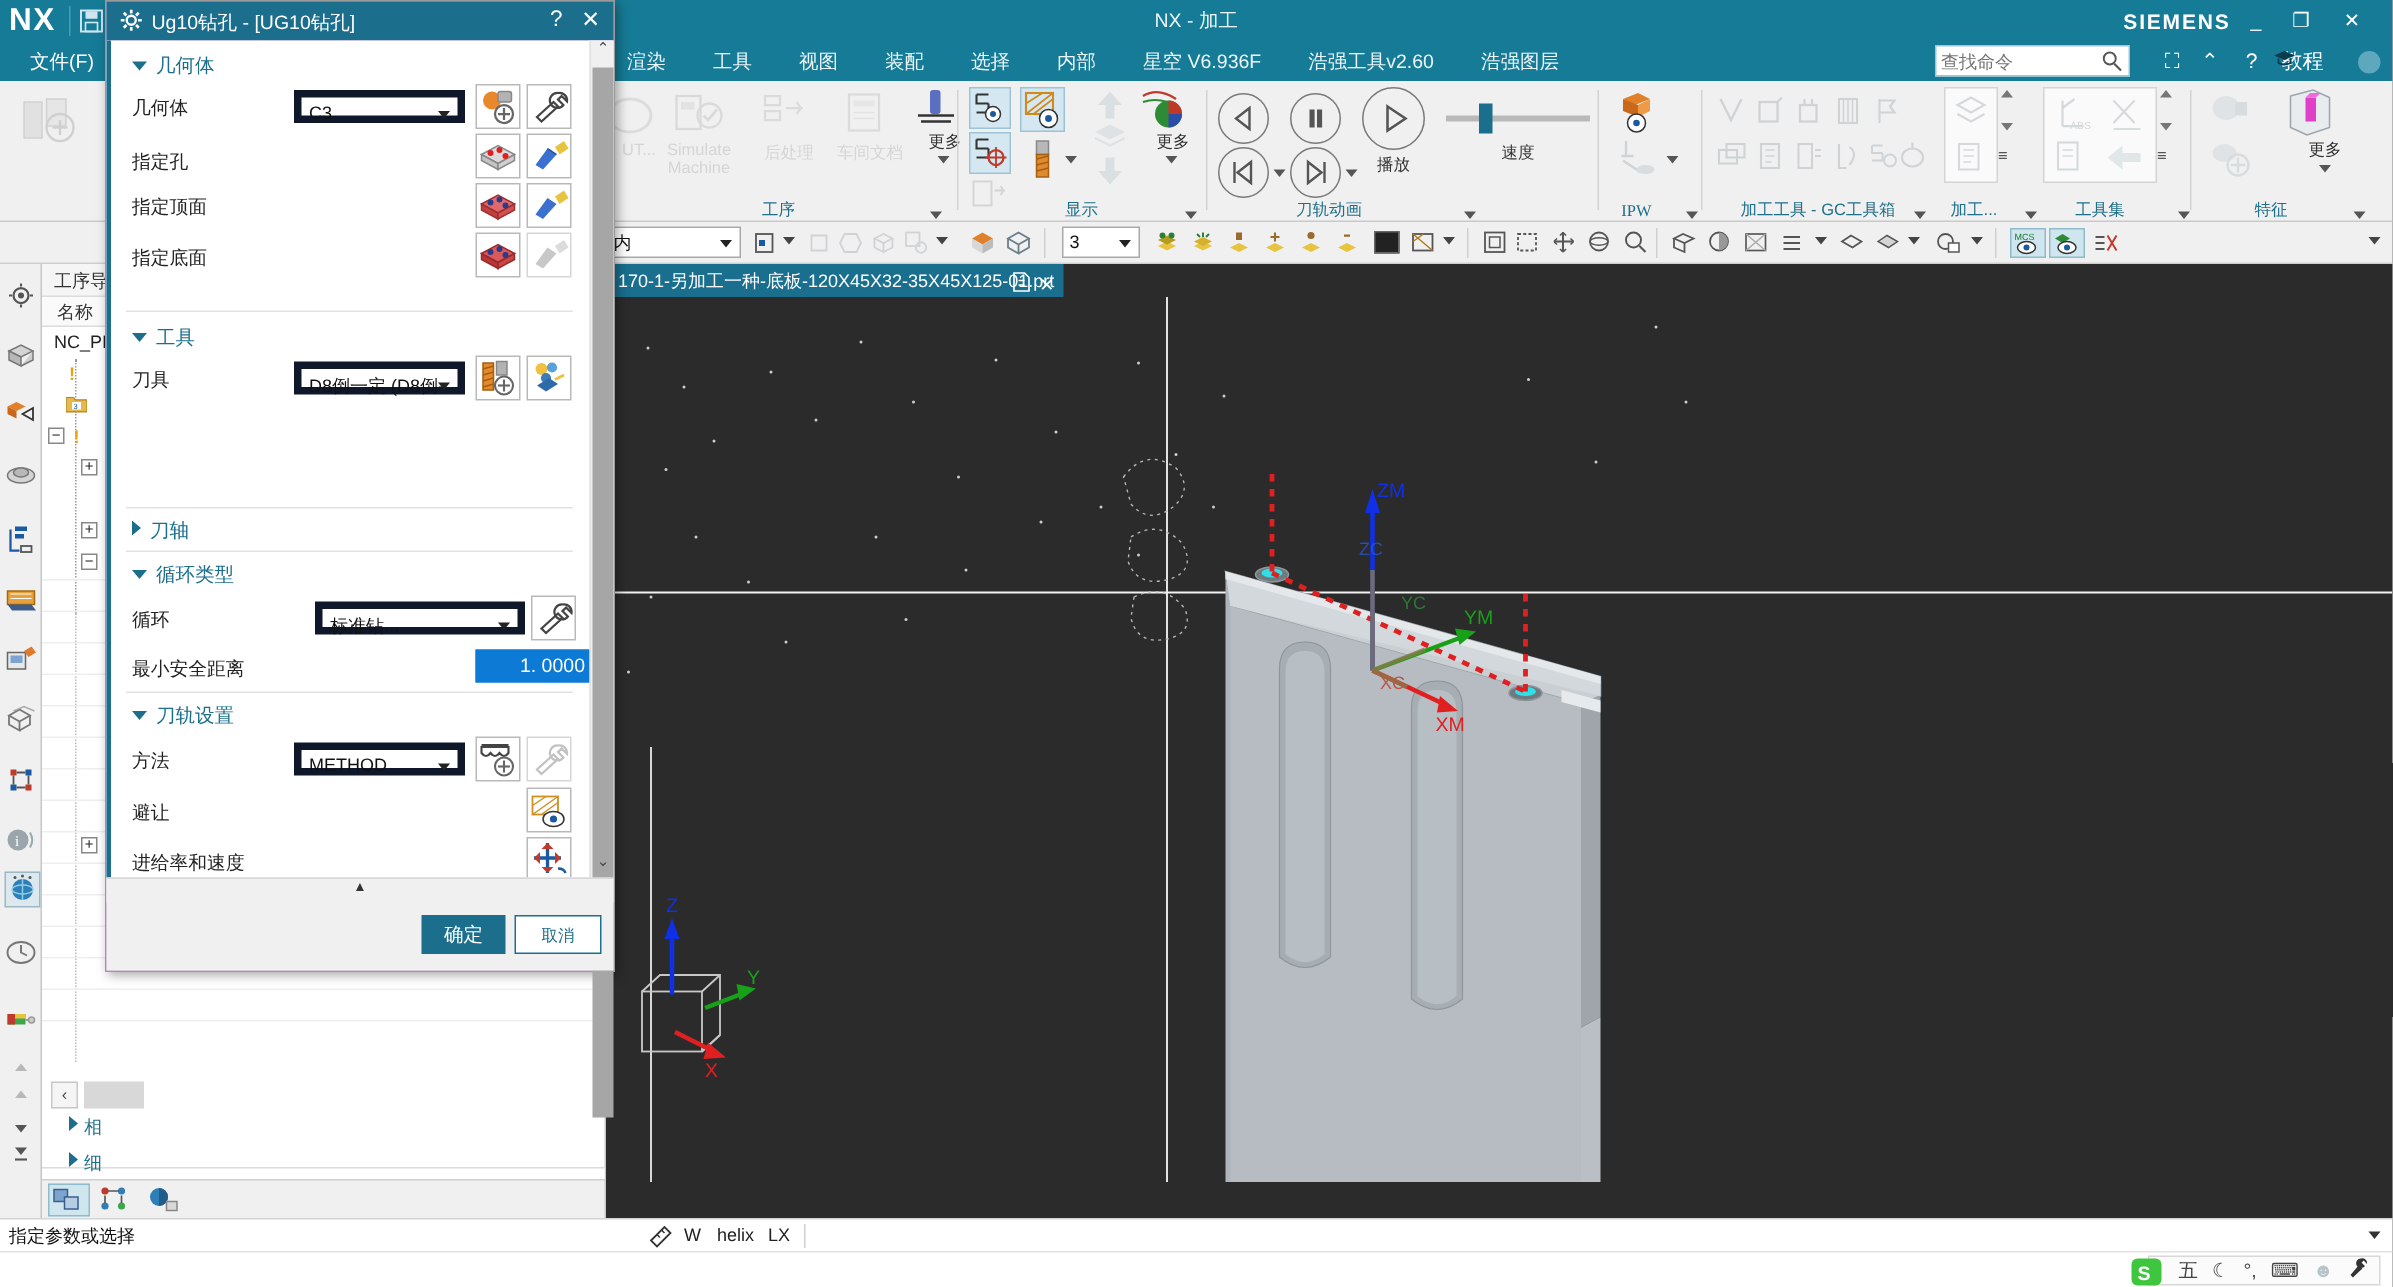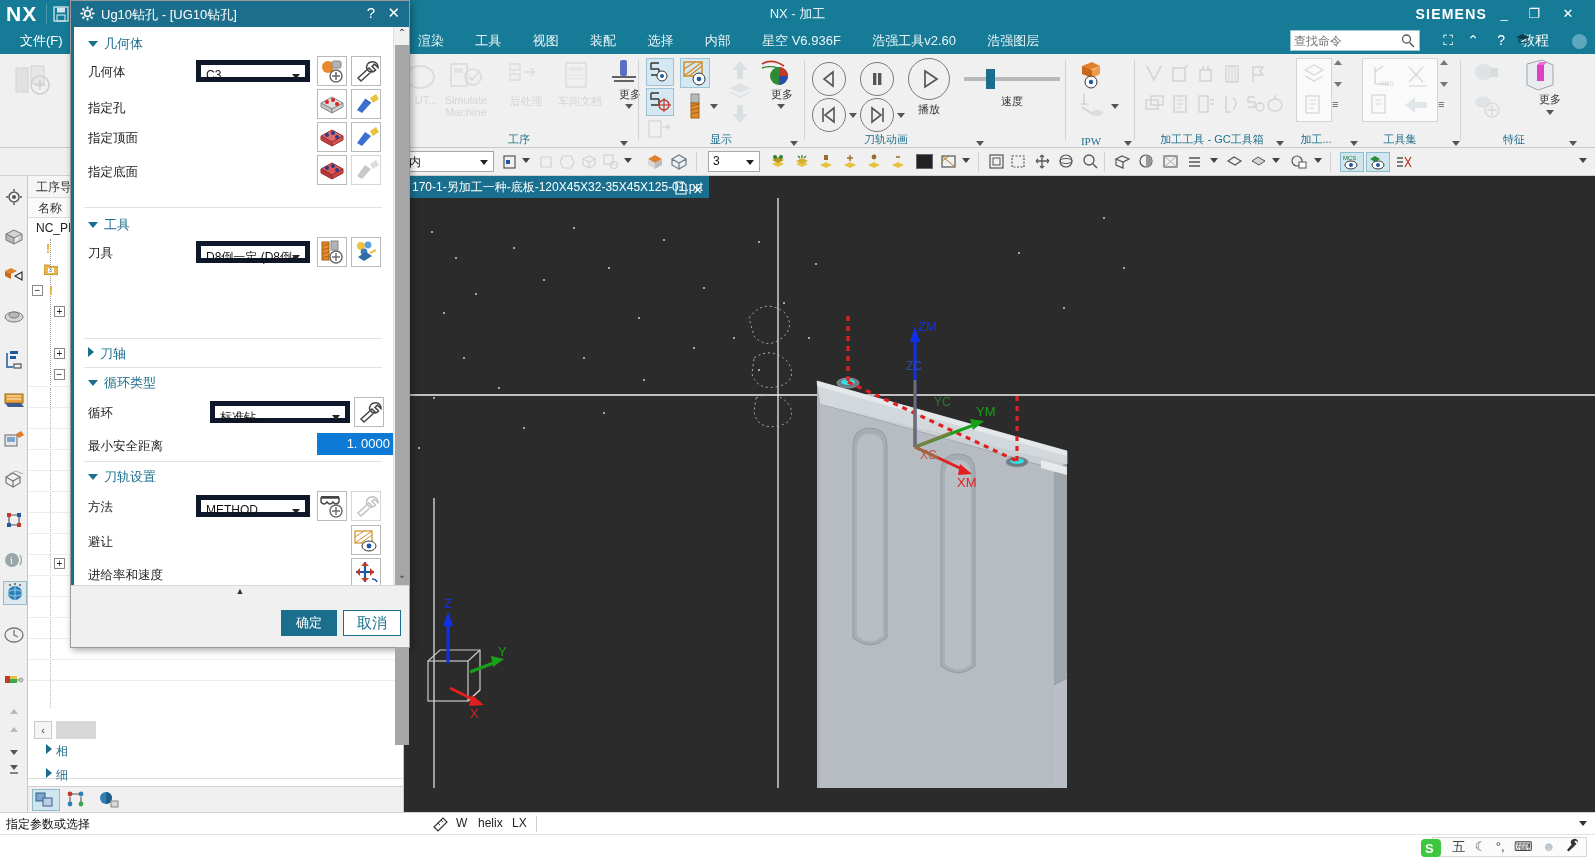--- a/index.html
+++ b/index.html
@@ -114,21 +114,21 @@
      border-left:1px solid #e0e0e0;}
   .sb-thumb { position:absolute; left:1px; width:14px; background:#a6a6a6;}
   .sb-arrow { position:absolute; left:0; width:16px; height:16px; text-align:center; font-size:10px; color:#444;}
   .dlg-footer { position:absolute; left:0; bottom:0; width:100%; height:62px; background:#f0f0f0;
      border-top:1px solid #d8d8d8;}
   .dlg-upbar { position:absolute; left:0; top:0; width:100%; height:16px; text-align:center;
      font-size:9px; color:#333; background:#f0f0f0;}
   .btn-ok { position:absolute; left:210px; top:24px; width:56px; height:26px; background:#1b6e8c;
      color:#fff; border:0; font-size:13px; font-family:"Liberation Sans",sans-serif;}
   .btn-cancel { position:absolute; left:272px; top:24px; width:58px; height:26px; background:#fff;
-     color:#1b6e8c; border:1px solid #1b6e8c; font-size:15px; font-family:"Liberation Sans",sans-serif;}
+     color:#1b6e8c; border:1px solid #1b6e8c; font-size:11px; font-family:"Liberation Sans",sans-serif;}
 
   .sect { position:absolute; left:0; width:314px; }
   .sect-hdr { position:absolute; left:14px; font-size:13px; color:#1b6e8c; }
   .tri { display:inline-block; width:0;height:0; margin-right:6px; vertical-align:1px;}
   .tri-down { border-left:5px solid transparent; border-right:5px solid transparent; border-top:6px solid #1b6e8c;}
   .tri-right { border-top:5px solid transparent; border-bottom:5px solid transparent; border-left:6px solid #1b6e8c;}
   .sect-sep { position:absolute; left:10px; width:298px; height:1px; background:#e2e2e2;}
   .frow-label { position:absolute; font-size:12.5px; color:#222; }
   .combo { position:absolute; height:22px; background:#fff; border:5px solid #0f172a; }
   .combo span { position:absolute; left:5px; top:3px; font-size:12px; color:#111;

